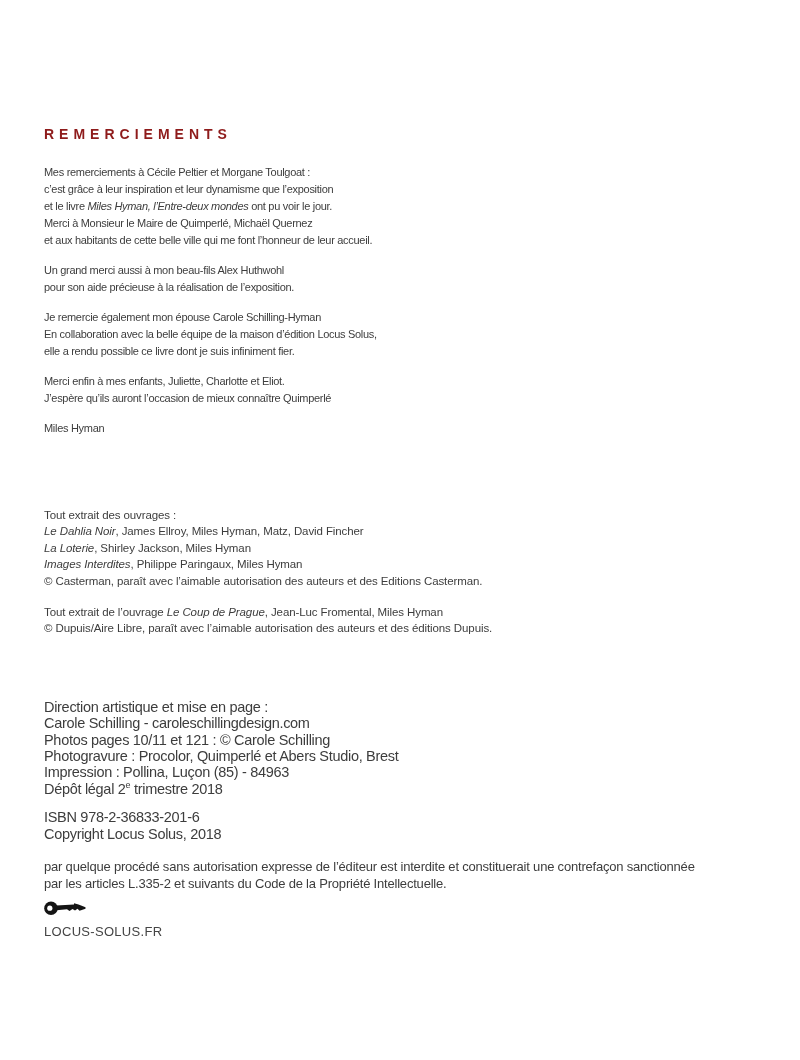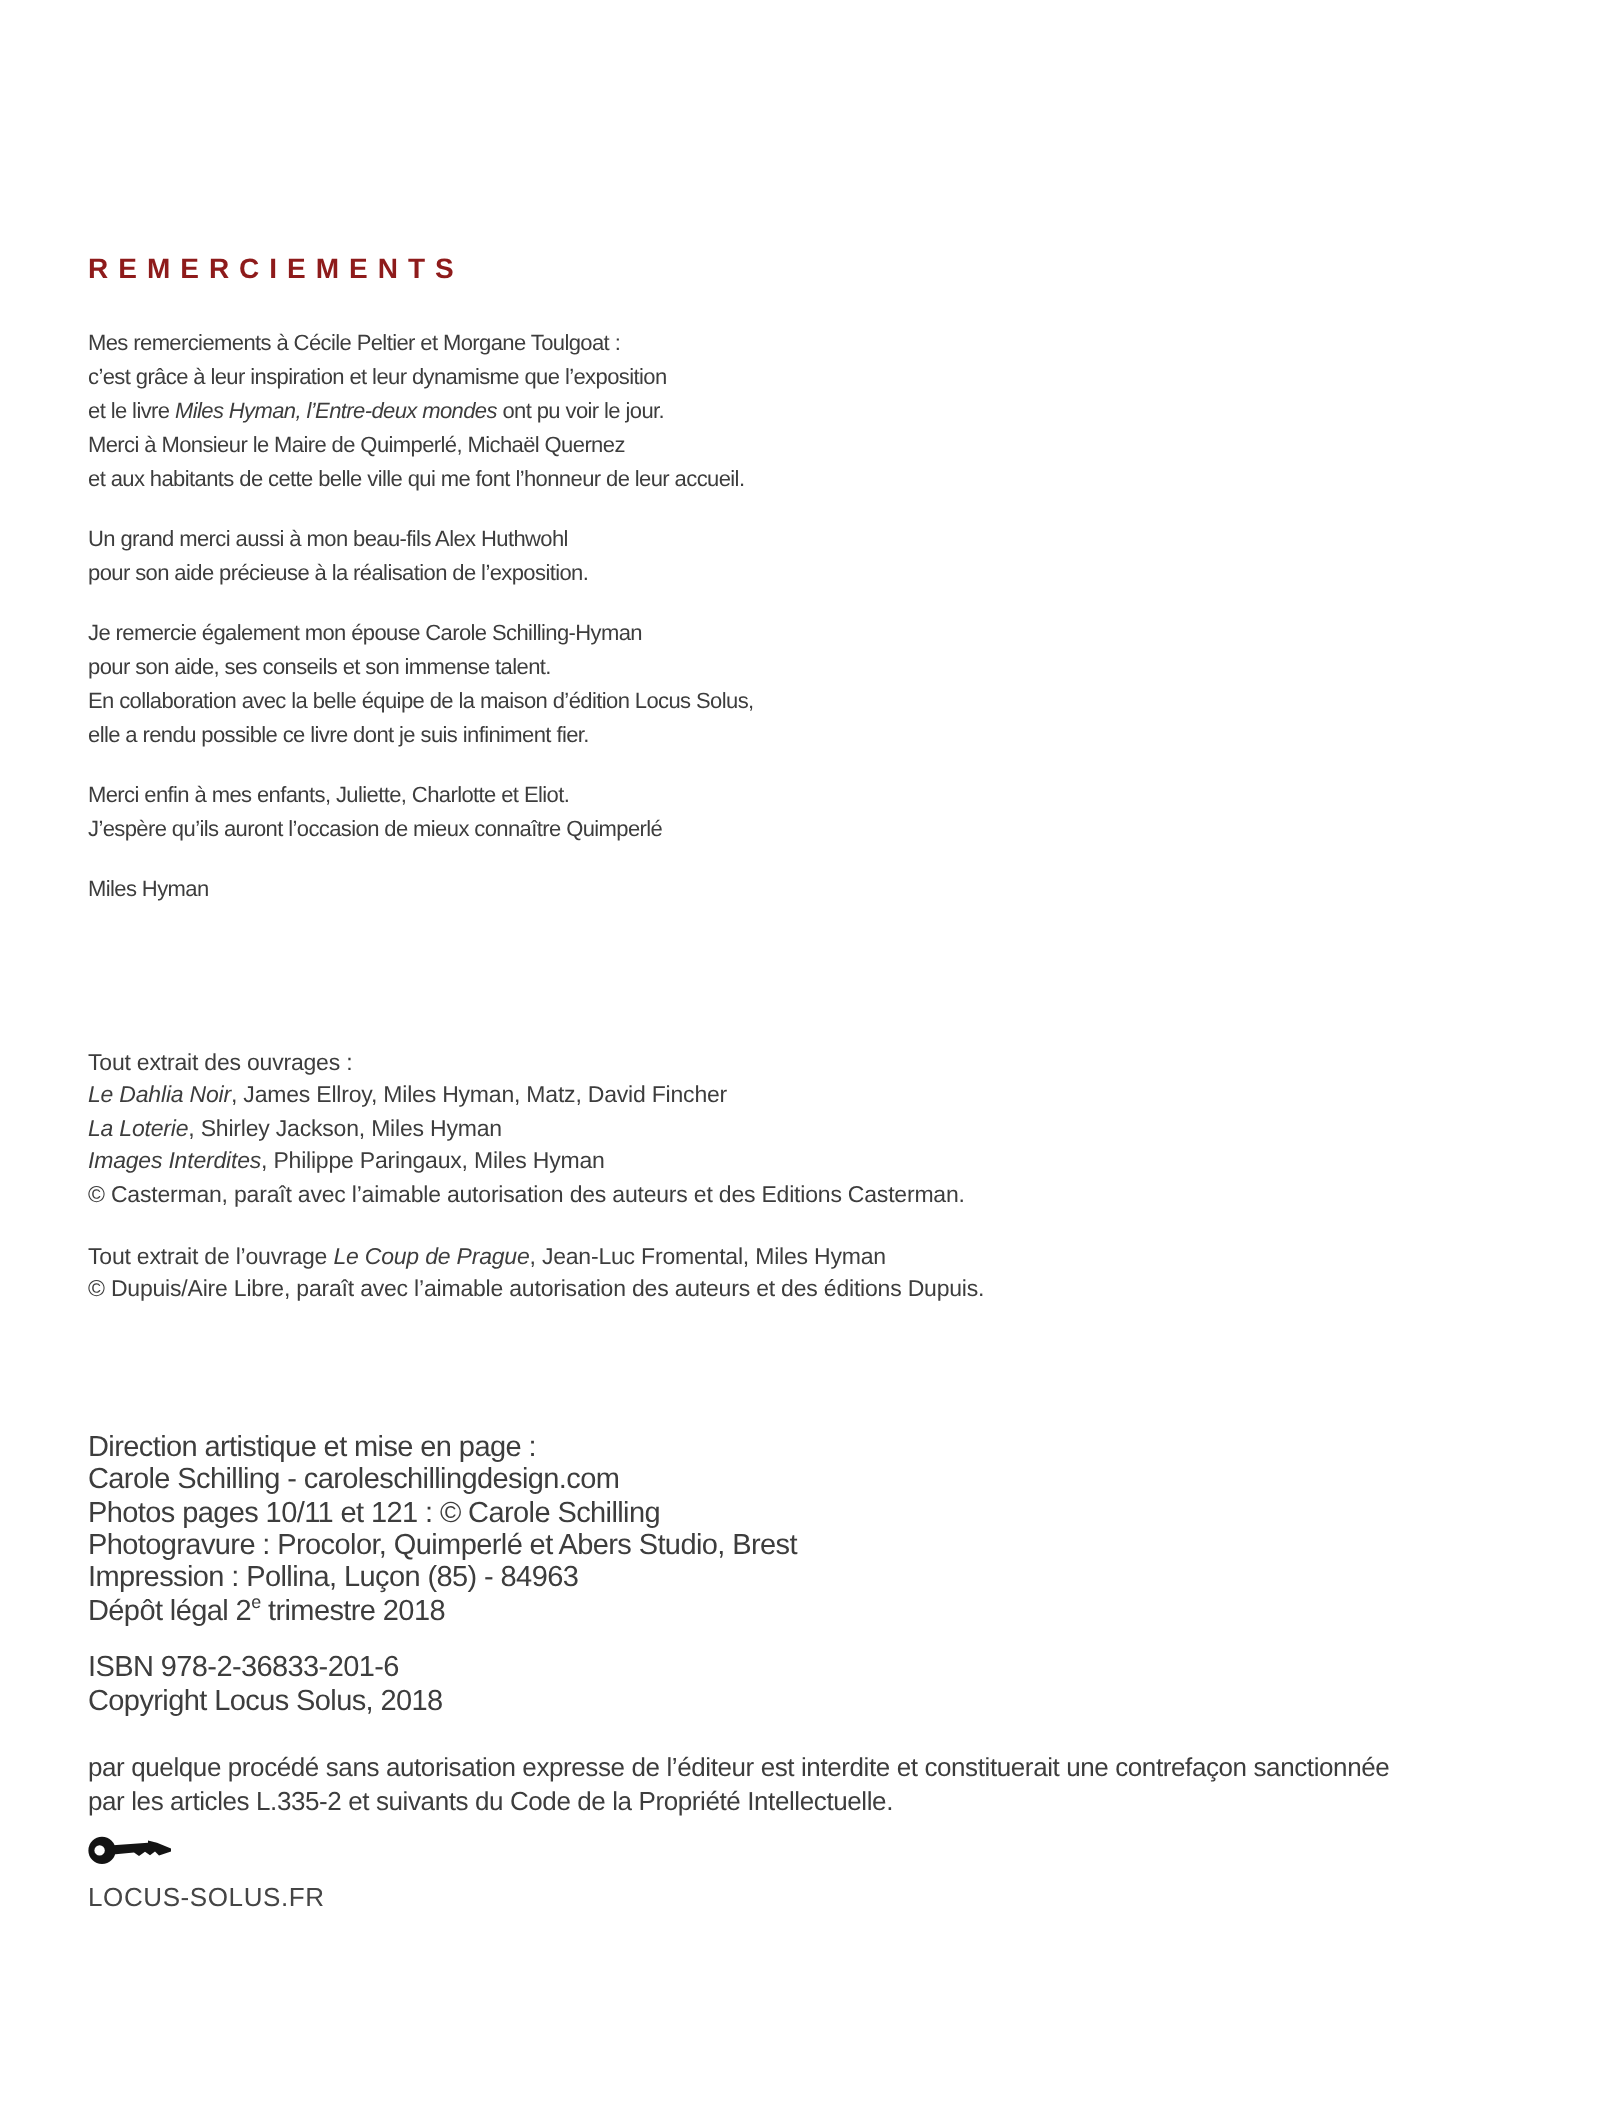--- a/index.html
+++ b/index.html
@@ -89,21 +89,20 @@
       <div class="line"><span>et le livre </span><em>Miles Hyman, l’Entre-deux mondes</em><span> ont pu voir le jour.</span></div>
       <div class="line"><span>Merci à Monsieur le Maire de Quimperlé, Michaël Quernez</span></div>
       <div class="line"><span>et aux habitants de cette belle ville qui me font l’honneur de leur accueil.</span></div>
     </div>
   <div class="para main">
       <div class="line"><span>Un grand merci aussi à mon beau-fils Alex Huthwohl</span></div>
       <div class="line"><span>pour son aide précieuse à la réalisation de l’exposition.</span></div>
     </div>
   <div class="para main">
       <div class="line"><span>Je remercie également mon épouse Carole Schilling-Hyman</span></div>
-      <div class="line"><span>pour son aide, ses conseils et son immense talent.</span></div>
       <div class="line"><span>En collaboration avec la belle équipe de la maison d’édition Locus Solus,</span></div>
       <div class="line"><span>elle a rendu possible ce livre dont je suis infiniment fier.</span></div>
     </div>
   <div class="para main">
       <div class="line"><span>Merci enfin à mes enfants, Juliette, Charlotte et Eliot.</span></div>
       <div class="line"><span>J’espère qu’ils auront l’occasion de mieux connaître Quimperlé</span></div>
     </div>
   <div class="para main signature">
       <div class="line"><span>Miles Hyman</span></div>
     </div>

